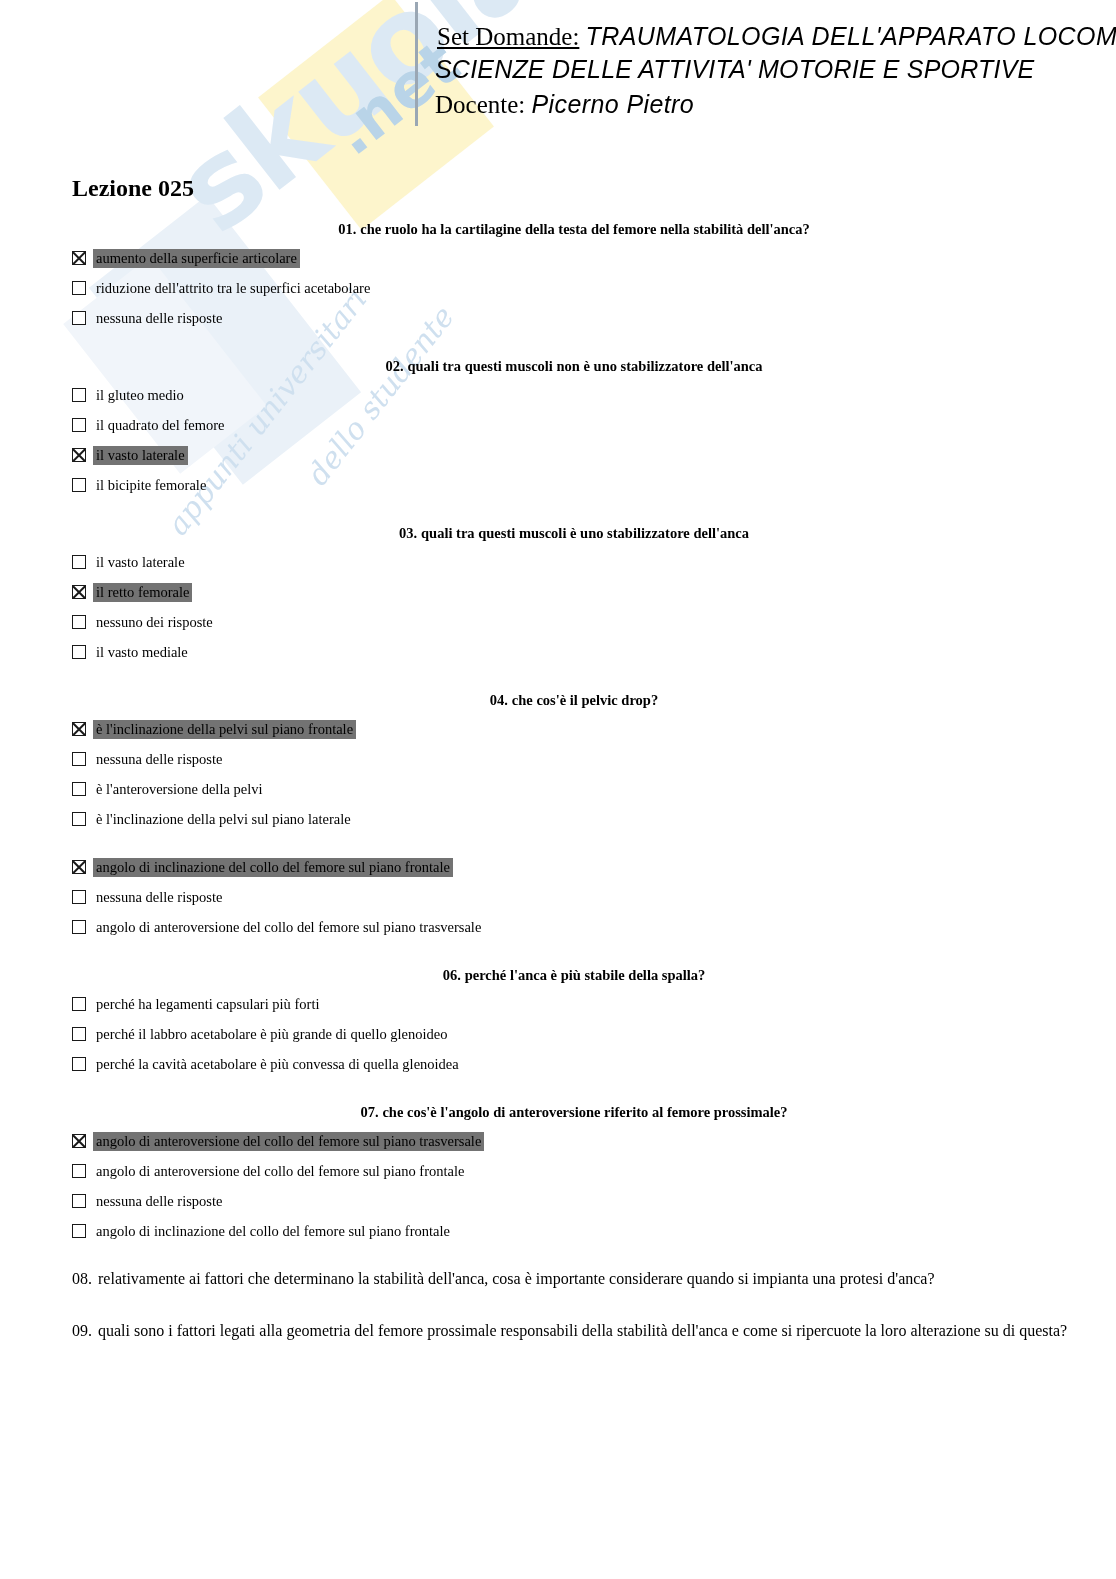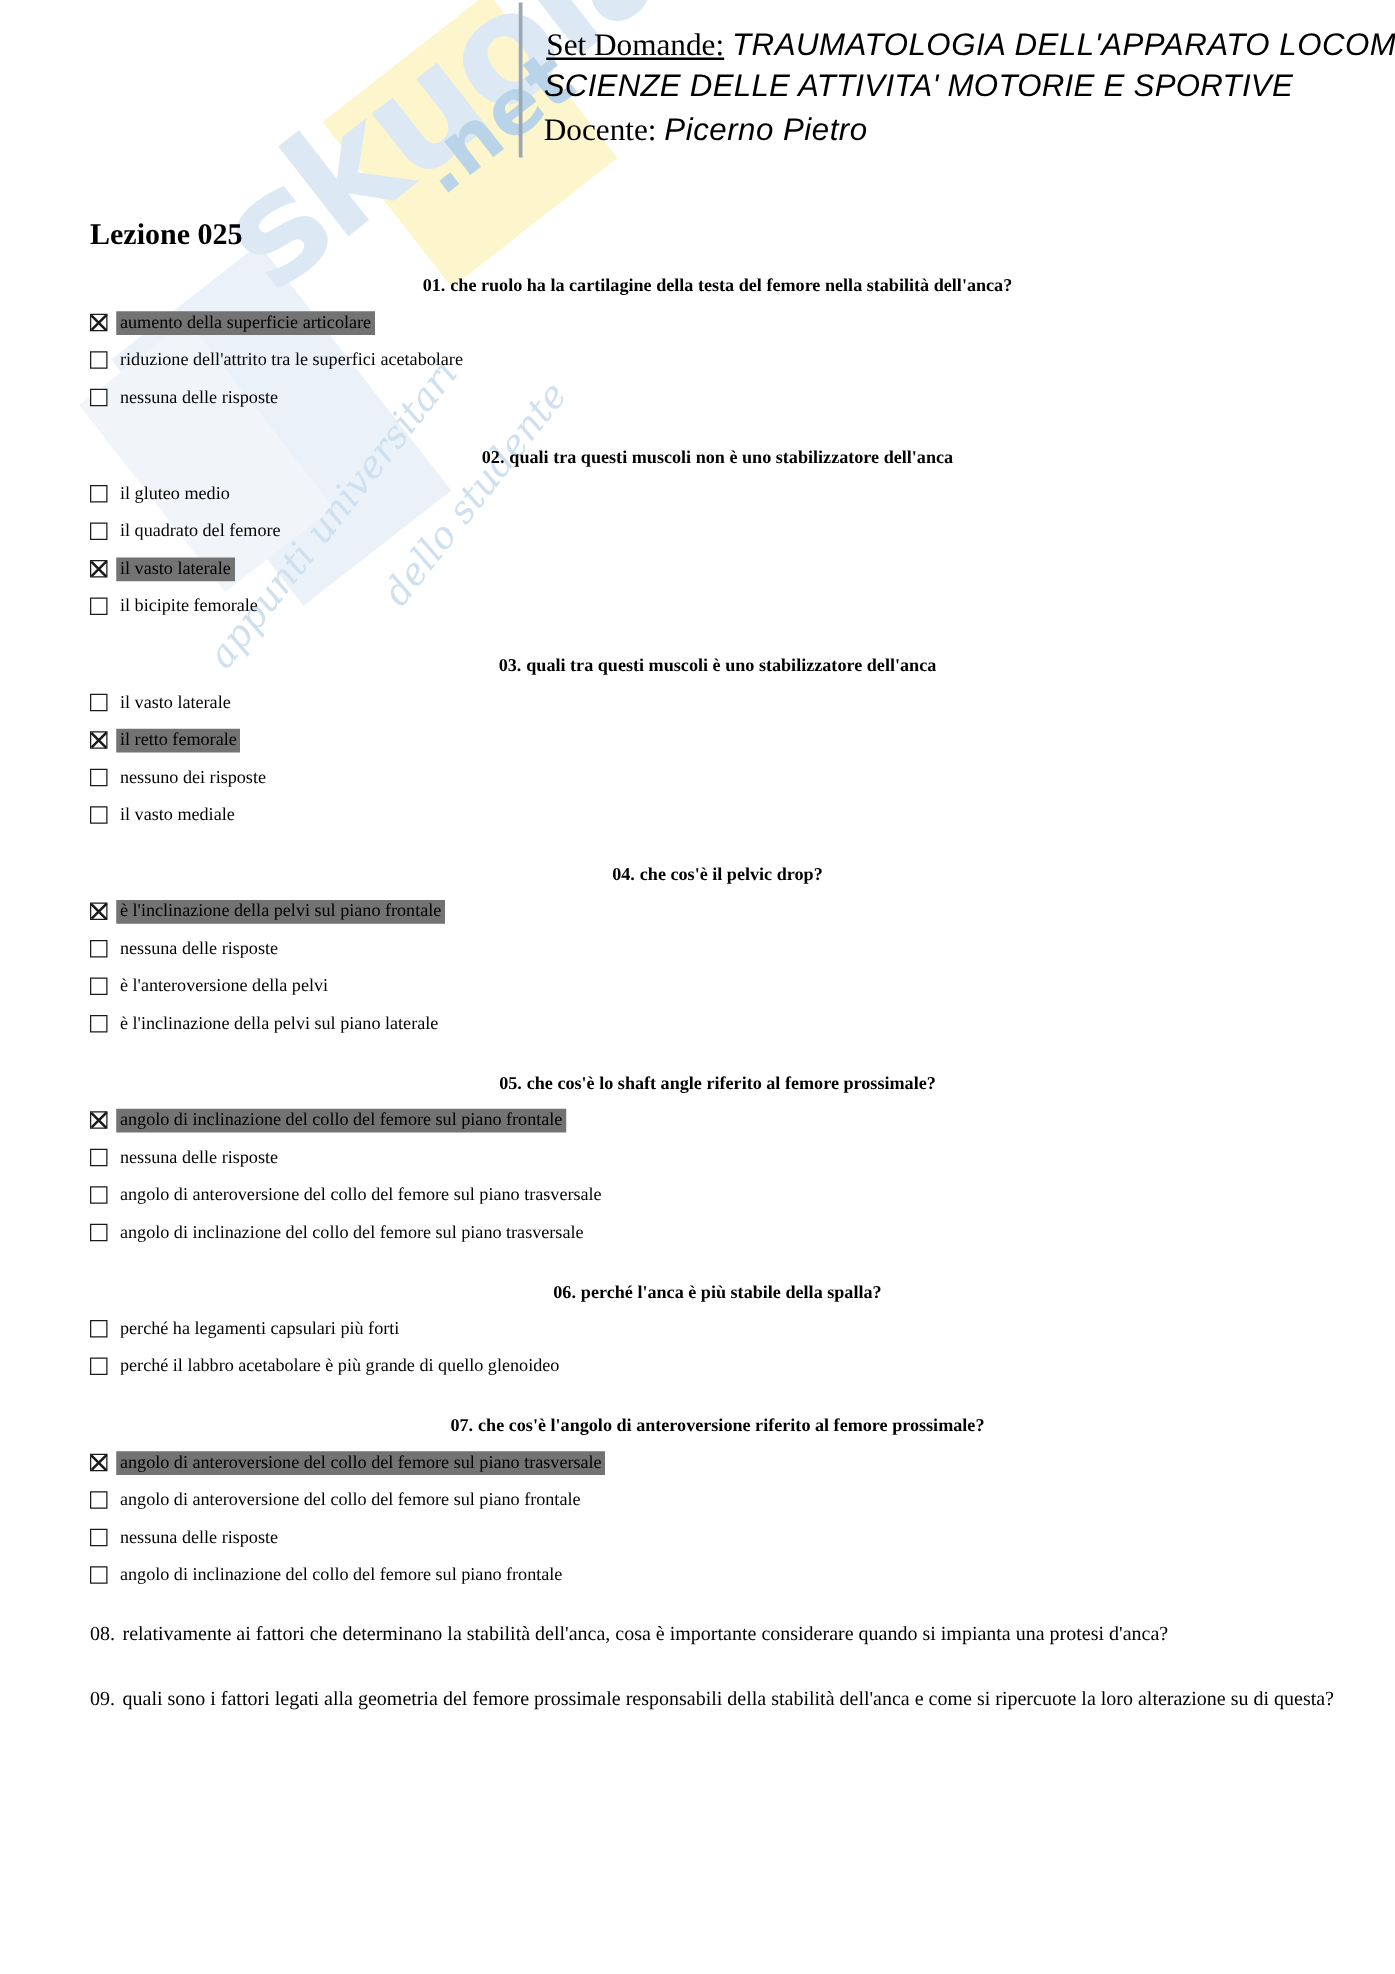--- a/index.html
+++ b/index.html
@@ -332,50 +332,49 @@
               <span class="cbox"></span>
               <span class="ans-text">è l'anteroversione della pelvi</span>
             </div>
             <div class="answer-row">
               <span class="cbox"></span>
               <span class="ans-text">è l'inclinazione della pelvi sul piano laterale</span>
             </div>
           </div>
         </div>
         <div class="question-block">
-          <div class="q-text"><span class="q-num">05.</span><span>che cos'è lo shaft angle riferito al femore prossimale?</span></div>
           <div class="answers">
             <div class="answer-row">
               <span class="cbox checked"></span>
               <span class="ans-text hl">angolo di inclinazione del collo del femore sul piano frontale</span>
             </div>
             <div class="answer-row">
               <span class="cbox"></span>
               <span class="ans-text">nessuna delle risposte</span>
             </div>
             <div class="answer-row">
               <span class="cbox"></span>
               <span class="ans-text">angolo di anteroversione del collo del femore sul piano trasversale</span>
             </div>
-            <div class="answer-row">
-              <span class="cbox"></span>
-              <span class="ans-text">angolo di inclinazione del collo del femore sul piano trasversale</span>
-            </div>
           </div>
         </div>
         <div class="question-block">
           <div class="q-text"><span class="q-num">06.</span><span>perché l'anca è più stabile della spalla?</span></div>
           <div class="answers">
             <div class="answer-row">
               <span class="cbox"></span>
               <span class="ans-text">perché ha legamenti capsulari più forti</span>
             </div>
             <div class="answer-row">
               <span class="cbox"></span>
               <span class="ans-text">perché il labbro acetabolare è più grande di quello glenoideo</span>
+            </div>
+            <div class="answer-row">
+              <span class="cbox"></span>
+              <span class="ans-text">perché la cavità acetabolare è più convessa di quella glenoidea</span>
             </div>
           </div>
         </div>
         <div class="question-block">
           <div class="q-text"><span class="q-num">07.</span><span>che cos'è l'angolo di anteroversione riferito al femore prossimale?</span></div>
           <div class="answers">
             <div class="answer-row">
               <span class="cbox checked"></span>
               <span class="ans-text hl">angolo di anteroversione del collo del femore sul piano trasversale</span>
             </div>

